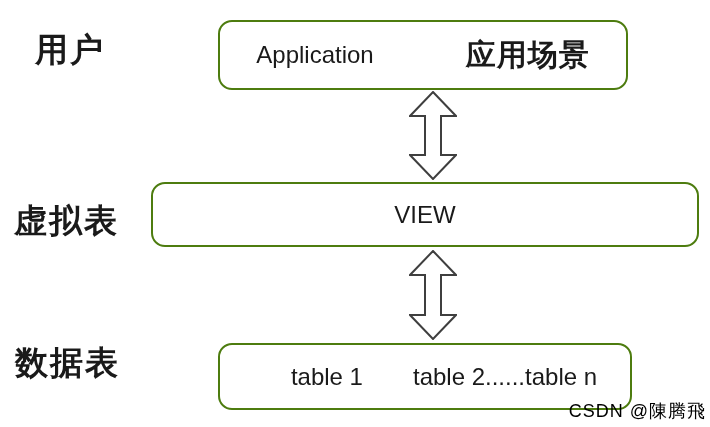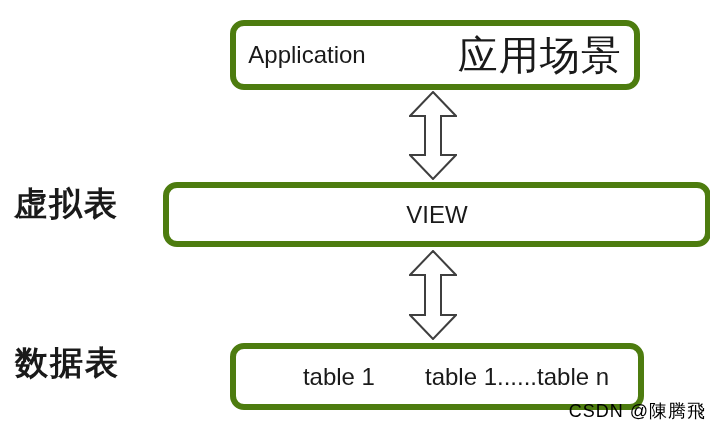--- a/index.html
+++ b/index.html
@@ -18,39 +18,38 @@
   .row-label {
     position: absolute;
     color: #1a1a1a;
     font-weight: 600;
     font-size: 33px;
     letter-spacing: 2px;
     white-space: nowrap;
   }
   .box {
     position: absolute;
-    border: 6px solid #4d7c0f;
+    border: 2px solid #4d7c0f;
     border-radius: 14px;
     background: #ffffff;
     display: flex;
     align-items: center;
     justify-content: center;
     box-sizing: border-box;
     white-space: nowrap;
-    margin-left: 12px;
   }
   .box .en-text {
     font-size: 24px;
     color: #1a1a1a;
     font-weight: 400;
   }
   .box .cn-text {
-    font-size: 40px;
+    font-size: 30px;
     color: #1a1a1a;
-    font-weight: 400;
+    font-weight: 700;
     letter-spacing: 1px;
   }
   .arrow {
     position: absolute;
   }
   .arrow polygon {
     fill: #ffffff;
     stroke: #3f3f3f;
     stroke-width: 2;
     stroke-linejoin: miter;
@@ -64,42 +63,43 @@
     letter-spacing: 1px;
     white-space: nowrap;
     z-index: 5;
   }
 </style>
 </head>
 <body>
 
 <div class="canvas">
 
+  <div class="row-label" style="left:35px; top:28px;">用户</div>
 
   <div class="box" style="left:218px; top:20px; width:410px; height:70px; gap:92px;">
     <span class="en-text">Application</span>
     <span class="cn-text">应用场景</span>
   </div>
 
   <svg class="arrow" style="left:409px; top:91px;" width="48" height="89" viewBox="0 0 48 89">
     <polygon points="24,1 47,25 32,25 32,64 47,64 24,88 1,64 16,64 16,25 1,25"></polygon>
   </svg>
 
-  <div class="row-label" style="left:14px; top:182px;">虚拟表</div>
+  <div class="row-label" style="left:14px; top:199px;">虚拟表</div>
 
   <div class="box" style="left:151px; top:182px; width:548px; height:65px; gap:72px;">
     <span class="en-text">VIEW</span>
   </div>
 
   <svg class="arrow" style="left:409px; top:250px;" width="48" height="90" viewBox="0 0 48 90">
     <polygon points="24,1 47,25 32,25 32,65 47,65 24,89 1,65 16,65 16,25 1,25"></polygon>
   </svg>
 
   <div class="row-label" style="left:15px; top:341px;">数据表</div>
 
   <div class="box" style="left:218px; top:343px; width:414px; height:67px; gap:50px;padding-left:38px;">
     <span class="en-text">table 1</span>
-    <span class="en-text">table 1......table n</span>
+    <span class="en-text">table 2......table n</span>
   </div>
 
   <div class="watermark">CSDN @陳腾飛</div>
 
 </div>
 
 </body></html>

